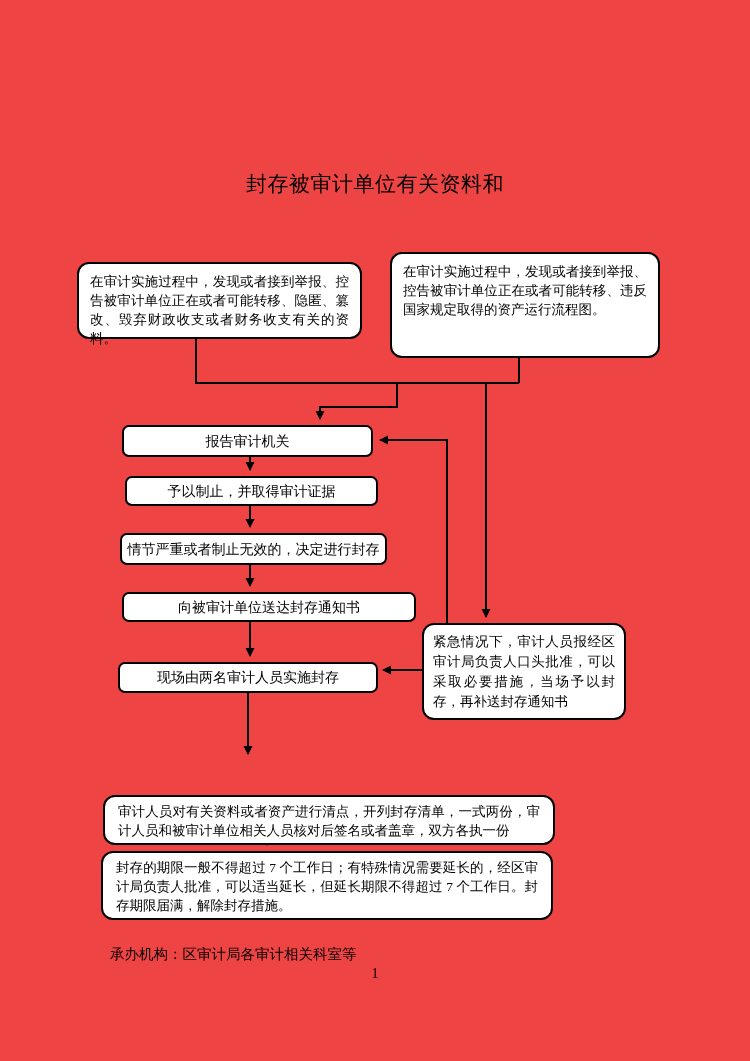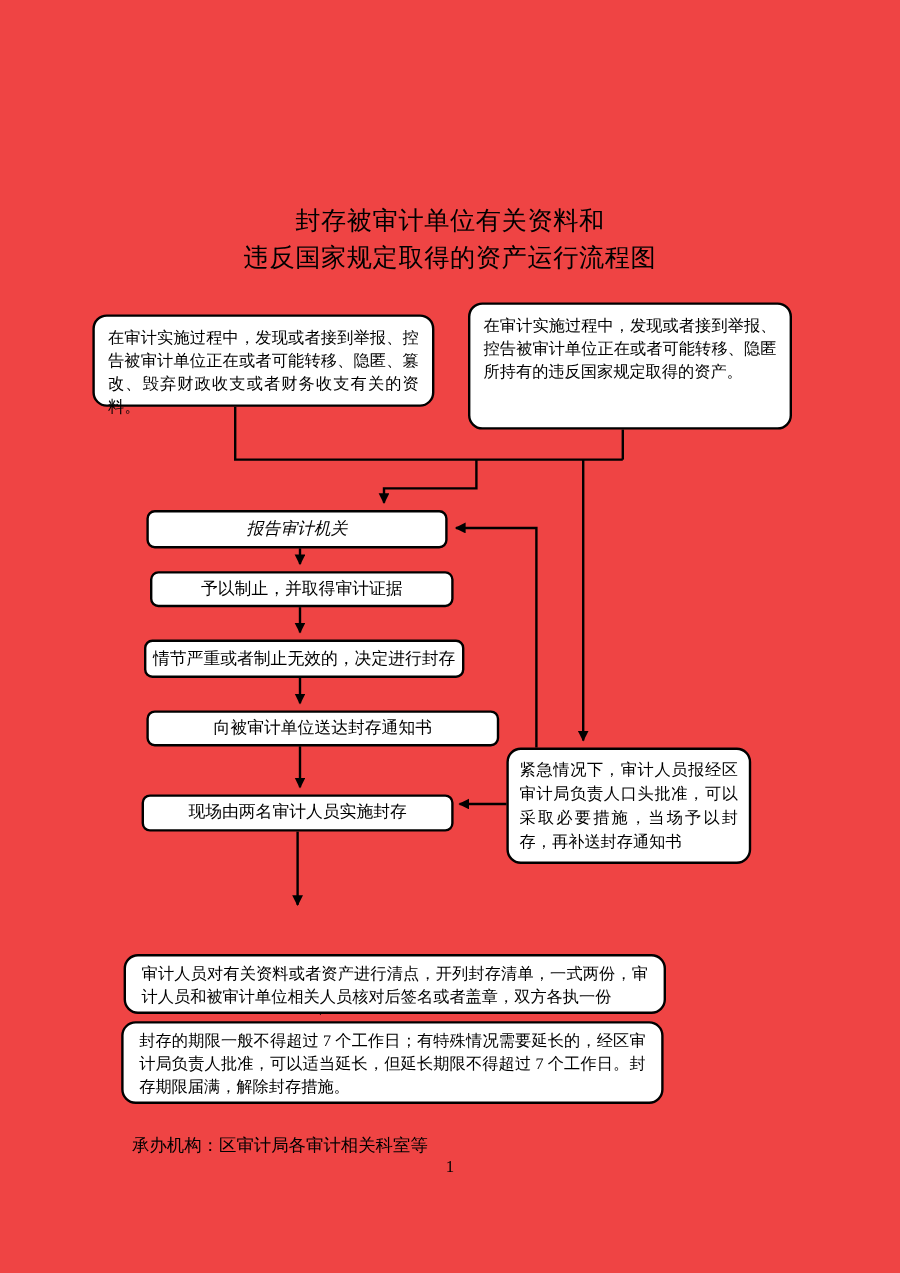--- a/index.html
+++ b/index.html
@@ -28,41 +28,40 @@
   }
   .para { padding: 8px 11px; border-radius: 12px; text-align: justify; }
   .step {
     border-radius: 7px;
     display: flex; align-items: center; justify-content: center;
     text-align: center; font-size: 14px; white-space: nowrap;
   }
 
   .box-materials { left: 77px;  top: 262px; width: 285px; height: 77px; }
   .box-assets    { left: 390px; top: 252px; width: 270px; height: 106px; }
-  .box-report    { left: 122px; top: 425px; width: 251px; height: 32px; font-style: italic; }
+  .box-report    { left: 122px; top: 425px; width: 251px; height: 32px; }
   .box-stop      { left: 125px; top: 476px; width: 253px; height: 30px; }
   .box-decide    { left: 120px; top: 533px; width: 267px; height: 32px; }
   .box-notice    { left: 122px; top: 592px; width: 294px; height: 30px; }
   .box-onsite    { left: 118px; top: 662px; width: 260px; height: 31px; }
   .box-emergency { left: 422px; top: 623px; width: 204px; height: 97px; padding: 7px 9px; line-height: 20px; }
   .box-inventory { left: 103px; top: 760px; width: 452px; height: 50px; padding: 5px 13px; margin-top: 35px; }
   .box-limit     { left: 101px; top: 851px; width: 452px; height: 69px; padding: 5px 13px; }
 
   .connectors { position: absolute; left: 0; top: 0; pointer-events: none; }
 
   .footer-note { position: absolute; left: 110px; top: 945px; font-size: 14.5px; white-space: nowrap; }
   .page-number { position: absolute; left: 0; top: 966px; width: 750px; text-align: center; font-size: 14px; }
 </style>
 </head>
 <body>
 
 <div class="page">
 
   <div class="title title-1">封存被审计单位有关资料和</div>
-  <div class="title title-2">违反国家规定取得的资产运行流程图</div>
 
   <svg class="connectors" width="750" height="1061" viewBox="0 0 750 1061">
     <defs>
       <marker id="arrow" markerUnits="userSpaceOnUse" markerWidth="12" markerHeight="12" refX="8" refY="4.5" orient="auto">
         <path d="M0,0 L9,4.5 L0,9 Z" fill="#000"></path>
       </marker>
     </defs>
     <g stroke="#000" stroke-width="2" fill="none">
 
       <path d="M196,339 V383"></path>
@@ -81,21 +80,21 @@
       <path d="M250,506 V527" marker-end="url(#arrow)"></path>
       <path d="M250,565 V586" marker-end="url(#arrow)"></path>
       <path d="M250,622 V656" marker-end="url(#arrow)"></path>
       <path d="M248,693 V754" marker-end="url(#arrow)"></path>
       <path d="M267,810 V845" marker-end="url(#arrow)"></path>
     </g>
   </svg>
 
   <div class="fbox para box-materials">在审计实施过程中，发现或者接到举报、控告被审计单位正在或者可能转移、隐匿、篡改、毁弃财政收支或者财务收支有关的资料。</div>
 
-  <div class="fbox para box-assets">在审计实施过程中，发现或者接到举报、控告被审计单位正在或者可能转移、隐匿所持有的违反国家规定取得的资产。</div>
+  <div class="fbox para box-assets">在审计实施过程中，发现或者接到举报、控告被审计单位正在或者可能转移、违反国家规定取得的资产运行流程图。</div>
 
   <div class="fbox step box-report">报告审计机关</div>
 
   <div class="fbox step box-decide">情节严重或者制止无效的，决定进行封存</div>
 
   <div class="fbox step box-stop">予以制止，并取得审计证据</div>
 
   <div class="fbox step box-notice">向被审计单位送达封存通知书</div>
 
   <div class="fbox para box-emergency">紧急情况下，审计人员报经区审计局负责人口头批准，可以采取必要措施，当场予以封存，再补送封存通知书</div>

